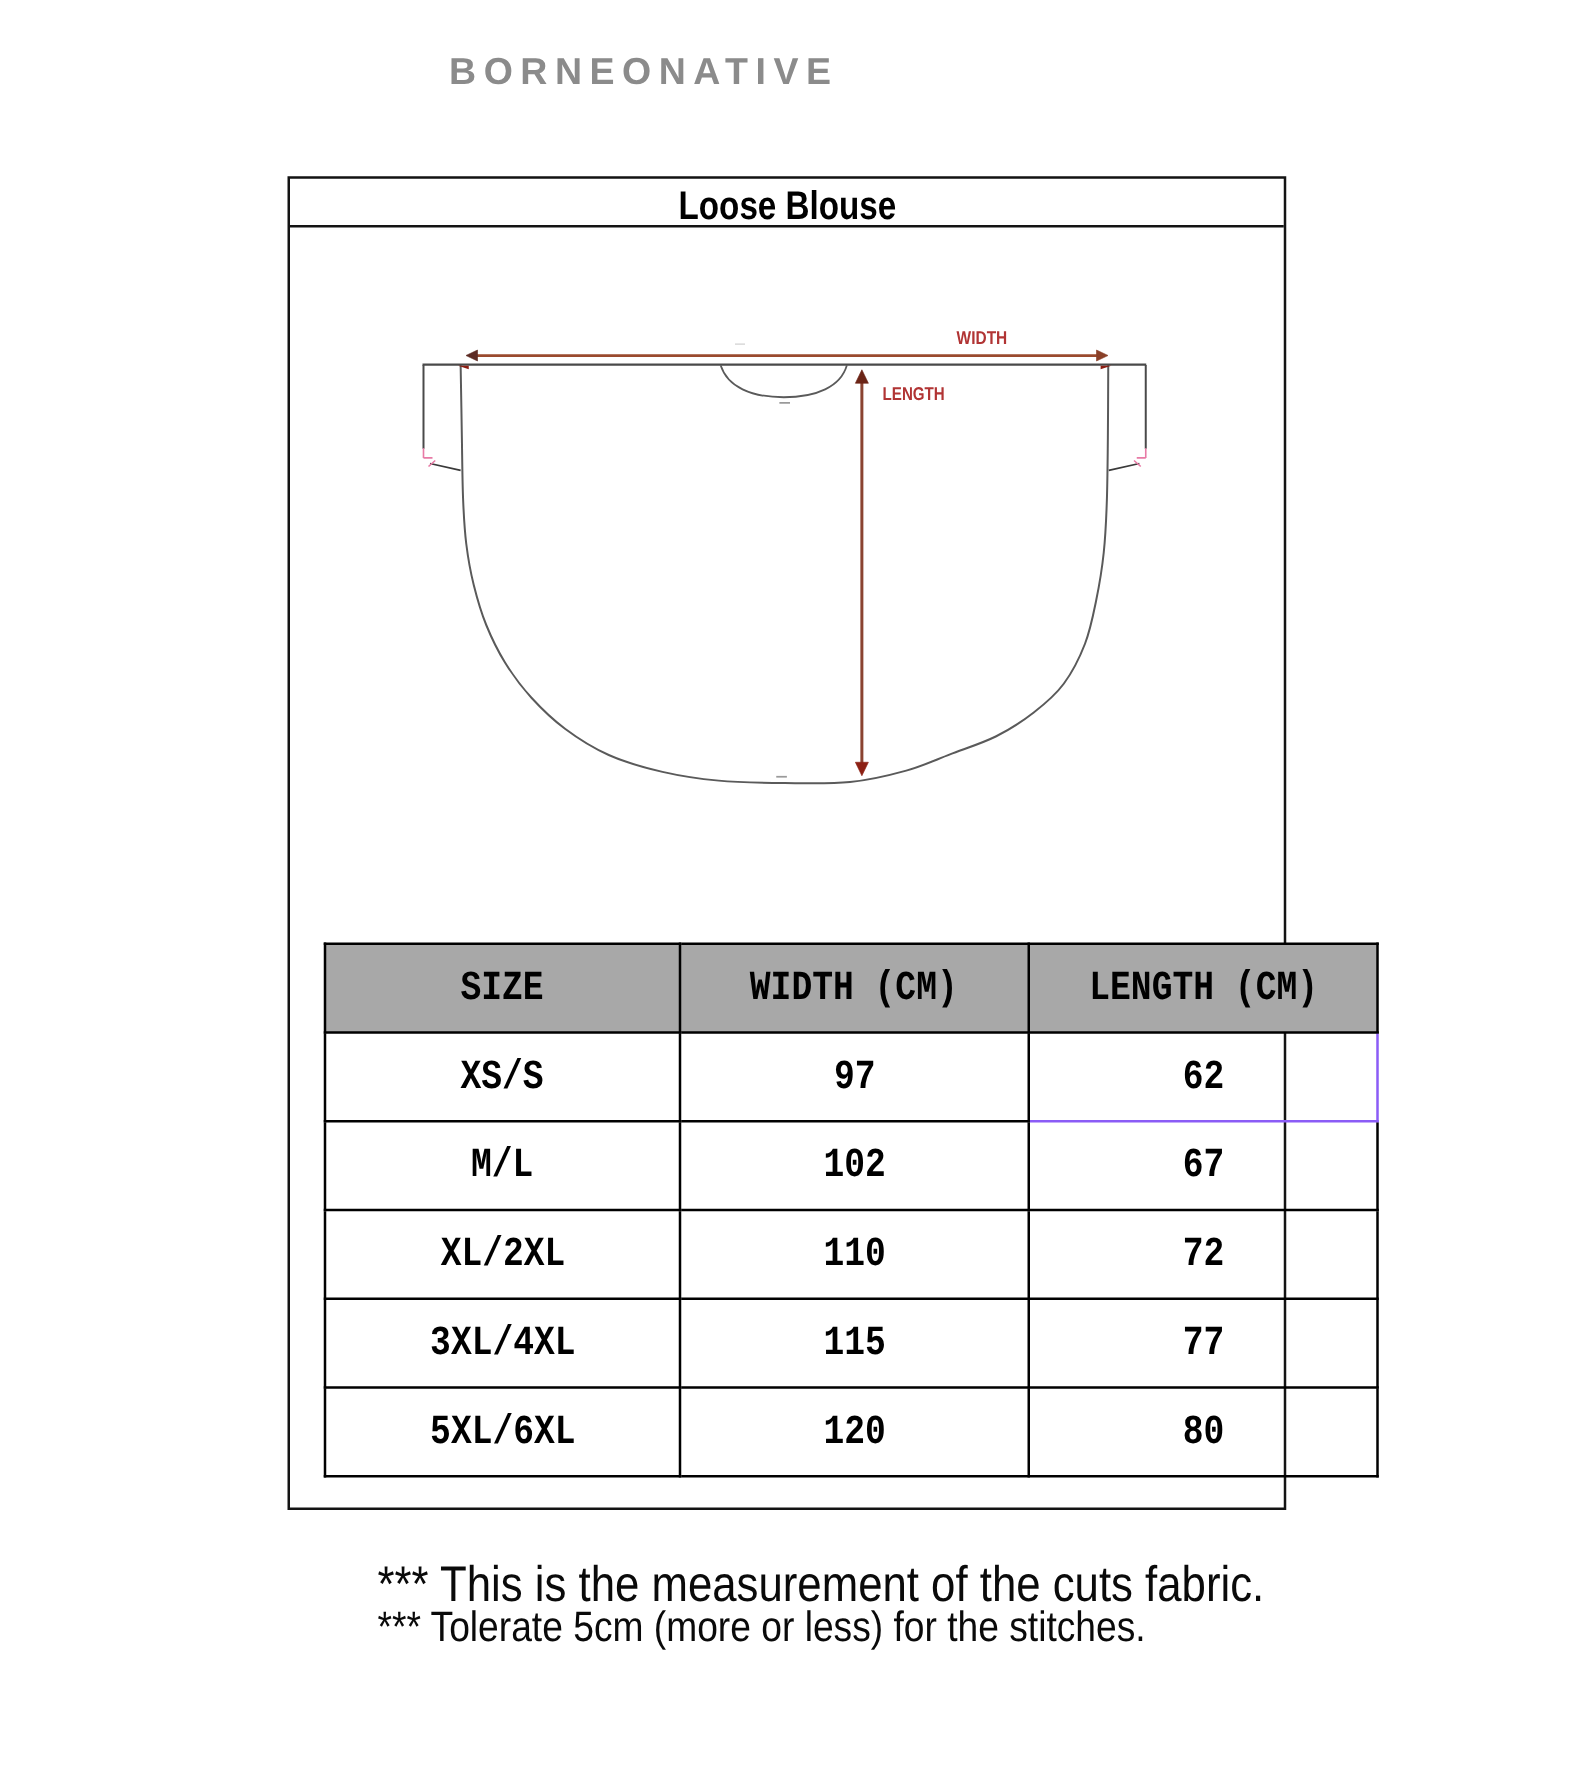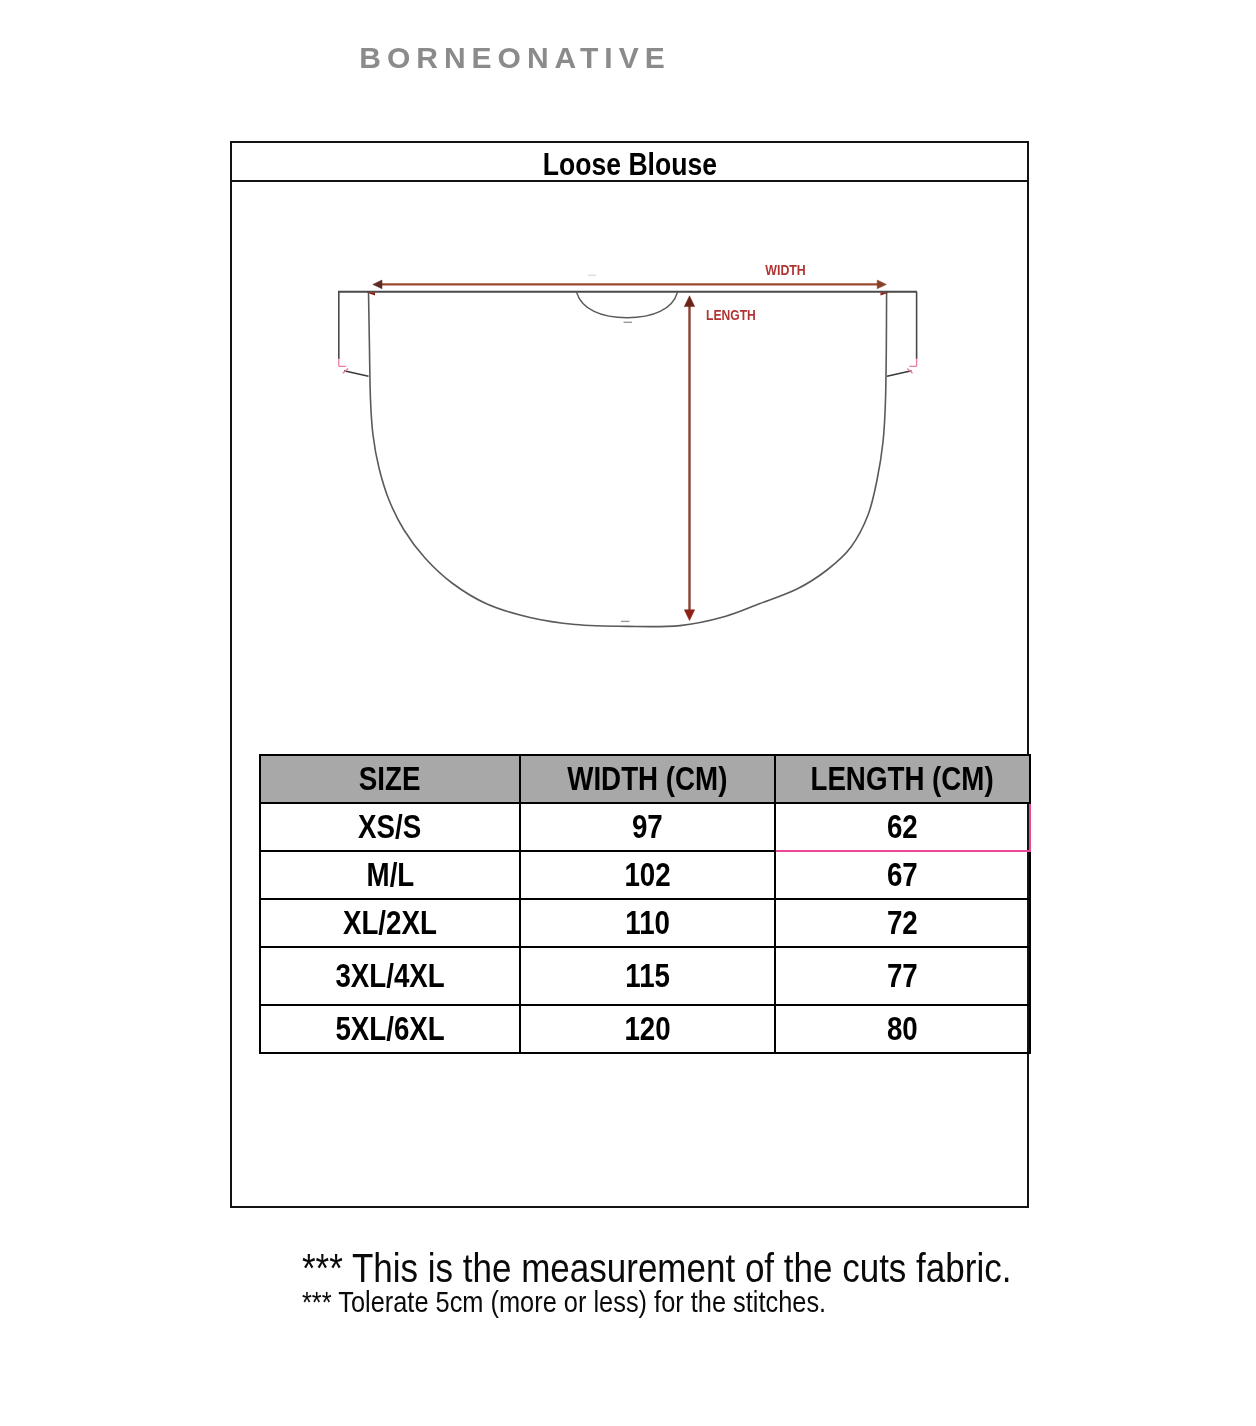--- a/index.html
+++ b/index.html
@@ -1,19 +1,19 @@
 <!DOCTYPE html>
 <html><head>
 <meta charset="utf-8">
 <style>
   html,body{margin:0;padding:0;}
   body{width:1256px;height:1426px;background:#ffffff;position:relative;
        font-family:"Liberation Sans",sans-serif;overflow:hidden;}
   .abs{position:absolute;}
-  td{padding:4px;}
+  td{padding:16px;font-family:Liberation Mono, monospace;}
 </style>
 </head>
 <body>
 
 <div class="abs" style="left:0px;top:43px;width:1024px;text-align:center;font-size:30px;font-weight:700;color:#8b8b8b;letter-spacing:6px;text-indent:6px;line-height:30px;">BORNEONATIVE</div>
 
 <div class="abs" style="left:230px;top:141px;width:795px;height:1063px;border:2px solid #131313;"></div>
 
 <div class="abs" style="left:232px;top:143px;width:795px;height:37px;border-bottom:2px solid #131313;text-align:center;text-decoration:underline;"><span style="display:inline-block;font-size:32px;font-weight:700;color:#000;line-height:43px;transform:scaleX(0.83);transform-origin:center;">Loose Blouse</span></div>
 
@@ -69,21 +69,21 @@
   <tbody>
       <tr style="height:42px;background:#a8a8a8;">
     <td style="width:250px;border:2px solid #000;"><span class="sq">SIZE</span></td>
     <td style="width:245px;border:2px solid #000;"><span class="sq">WIDTH (CM)</span></td>
     <td style="width:245px;border:2px solid #000;"><span class="sq">LENGTH (CM)</span></td>
   </tr>
 
   <tr style="height:42px;">
         <td style="border:2px solid #000;"><span class="sq">XS/S</span></td>
         <td style="border:2px solid #000;"><span class="sq">97</span></td>
-        <td style="border:2px solid #ec4899;"><span class="sq">62</span></td>
+        <td style="border:2px solid #8b5cf6;"><span class="sq">62</span></td>
       </tr>
 
   <tr style="height:41px;">
         <td style="border:2px solid #000;"><span class="sq">M/L</span></td>
         <td style="border:2px solid #000;"><span class="sq">102</span></td>
         <td style="border:2px solid #000;"><span class="sq">67</span></td>
       </tr>
 
   <tr style="height:43px;">
         <td style="border:2px solid #000;"><span class="sq">XL/2XL</span></td>
@@ -101,13 +101,13 @@
         <td style="border:2px solid #000;margin-left:42px;"><span class="sq">5XL/6XL</span></td>
         <td style="border:2px solid #000;"><span class="sq">120</span></td>
         <td style="border:2px solid #000;"><span class="sq">80</span></td>
       </tr>
 </tbody>
   </table>
 <style>.sq{display:inline-block;transform:scaleX(0.84);transform-origin:center;}</style>
 
 <div class="abs" style="left:302px;top:1253px;font-size:40px;color:#0a0a0a;line-height:30px;text-align:center;"><span style="display:inline-block;transform:scaleX(0.875);transform-origin:left;">*** This is the measurement of the cuts fabric.</span></div>
 
-<div class="abs" style="left:302px;top:1286.5px;font-size:29px;color:#0a0a0a;line-height:30px;"><span style="display:inline-block;transform:scaleX(0.875);transform-origin:left;">*** Tolerate 5cm (more or less) for the stitches.</span></div>
+<div class="abs" style="left:302px;top:1286.5px;font-size:34px;color:#0a0a0a;line-height:30px;"><span style="display:inline-block;transform:scaleX(0.875);transform-origin:left;">*** Tolerate 5cm (more or less) for the stitches.</span></div>
 
 </body></html>

